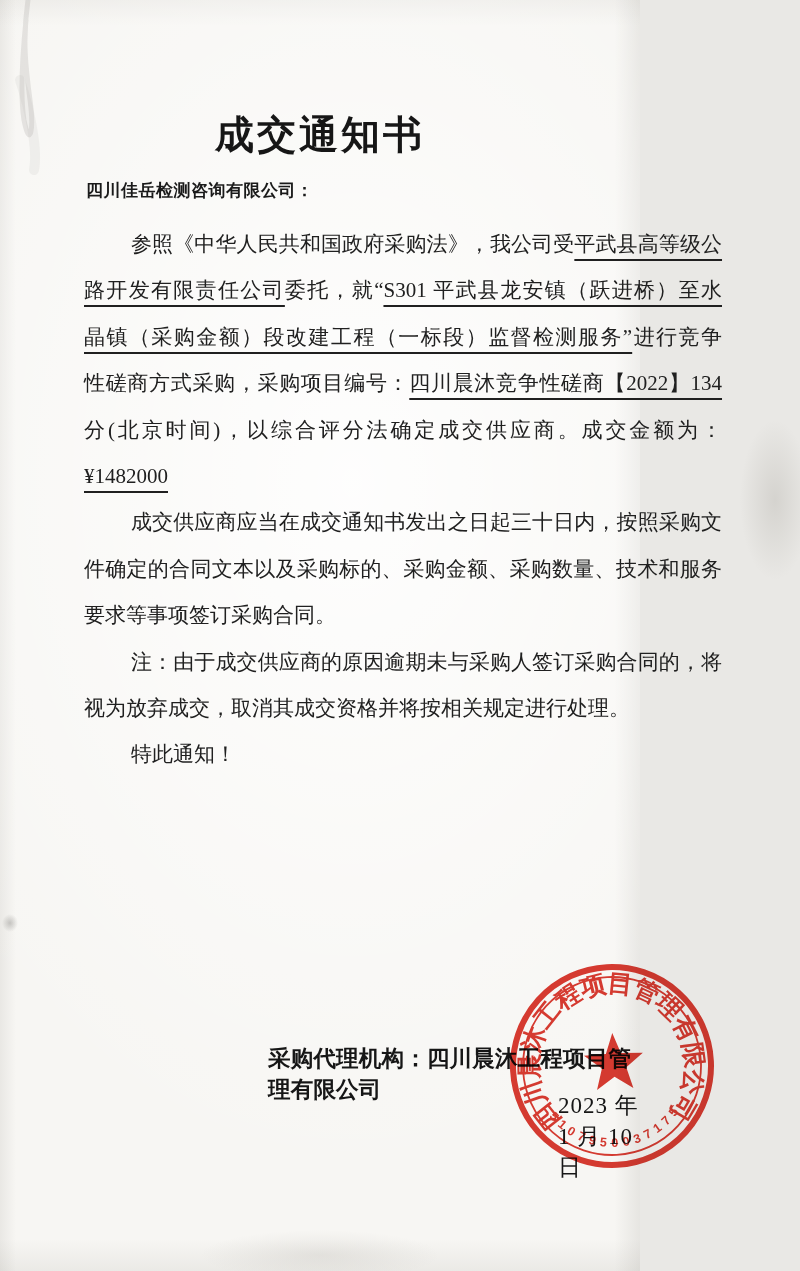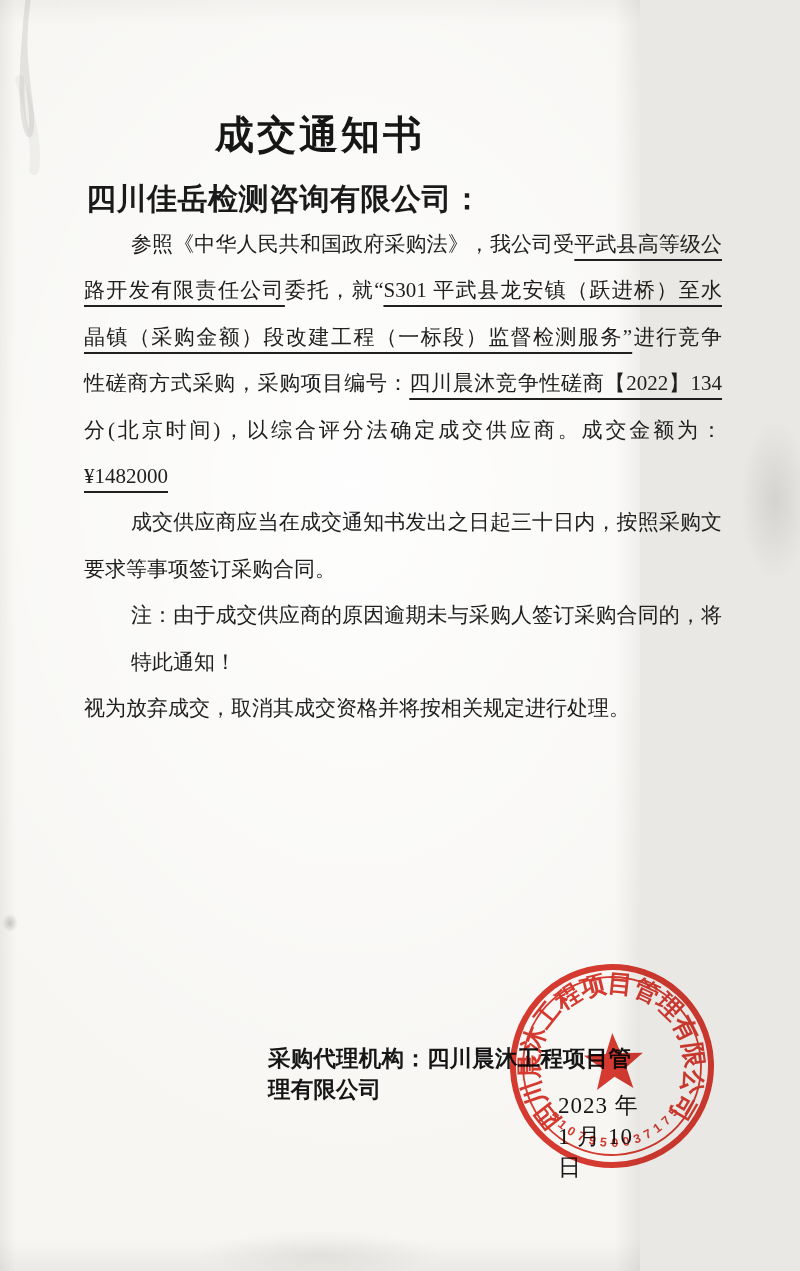--- a/index.html
+++ b/index.html
@@ -15,21 +15,21 @@
       #f7f6f3;
   }
   .title{
     position:absolute;top:108px;left:0;width:100%;
     margin:0;text-align:center;
     font-size:39px;font-weight:700;letter-spacing:3px;color:#161616;
   }
   .addressee{
     position:absolute;left:86px;top:179px;
     font-family:"Liberation Sans","DejaVu Sans",sans-serif;
-    font-size:30px;font-weight:700;letter-spacing:.5px;color:#1a1a1a;
+    font-size:17px;font-weight:700;letter-spacing:.5px;color:#1a1a1a;
   }
   .body-text{
     position:absolute;left:84px;top:221px;width:638px;
     font-size:21px;line-height:46.4px;color:#202020;
   }
   .line{white-space:nowrap;}
   .line.fill{white-space:normal;text-align:justify;text-align-last:justify;}
   .line.indent{text-indent:47px;}
   .u{text-decoration:underline;text-underline-offset:8px;text-decoration-thickness:1.7px;}
   .agency-line{
@@ -77,24 +77,25 @@
 
   <div class="addressee">四川佳岳检测咨询有限公司：</div>
 
   <div class="body-text">
       <div class="line indent fill"><span>参照《中华人民共和国政府采购法》，我公司受</span><span class="u">平武县高等级公</span></div>
       <div class="line fill"><span class="u">路开发有限责任公司</span><span>委托，就“</span><span class="u">S301 平武县龙安镇（跃进桥）至水</span></div>
       <div class="line fill"><span class="u">晶镇（采购金额）段改建工程（一标段）监督检测服务”</span><span>进行竞争</span></div>
       <div class="line fill"><span>性磋商方式采购，采购项目编号：</span><span class="u">四川晨沐竞争性磋商【2022】134</span></div>
       <div class="line fill"><span>分(北京时间)，以综合评分法确定成交供应商。成交金额为：</span><span class="u">¥1482000</span></div>
       <div class="line indent fill"><span>成交供应商应当在成交通知书发出之日起三十日内，按照采购文</span></div>
+      <div class="line fill"><span>件确定的合同文本以及采购标的、采购金额、采购数量、技术和服务</span></div>
       <div class="line"><span>要求等事项签订采购合同。</span></div>
       <div class="line indent fill"><span>注：由于成交供应商的原因逾期未与采购人签订采购合同的，将</span></div>
+      <div class="line"><span>视为放弃成交，取消其成交资格并将按相关规定进行处理。</span></div>
       <div class="line indent"><span>特此通知！</span></div>
-      <div class="line"><span>视为放弃成交，取消其成交资格并将按相关规定进行处理。</span></div>
     </div>
 
   <div class="agency-line">采购代理机构：四川晨沐工程项目管理有限公司</div>
 
   <div class="date-line">2023 年 1 月 10 日</div>
 
   <svg class="stamp" viewBox="-110 -110 220 220" style="--seal: #d7261b;">
     <circle class="ring-outer" cx="0" cy="0" r="99"></circle>
     <circle class="ring-inner" cx="0" cy="0" r="89"></circle>
     <defs>

